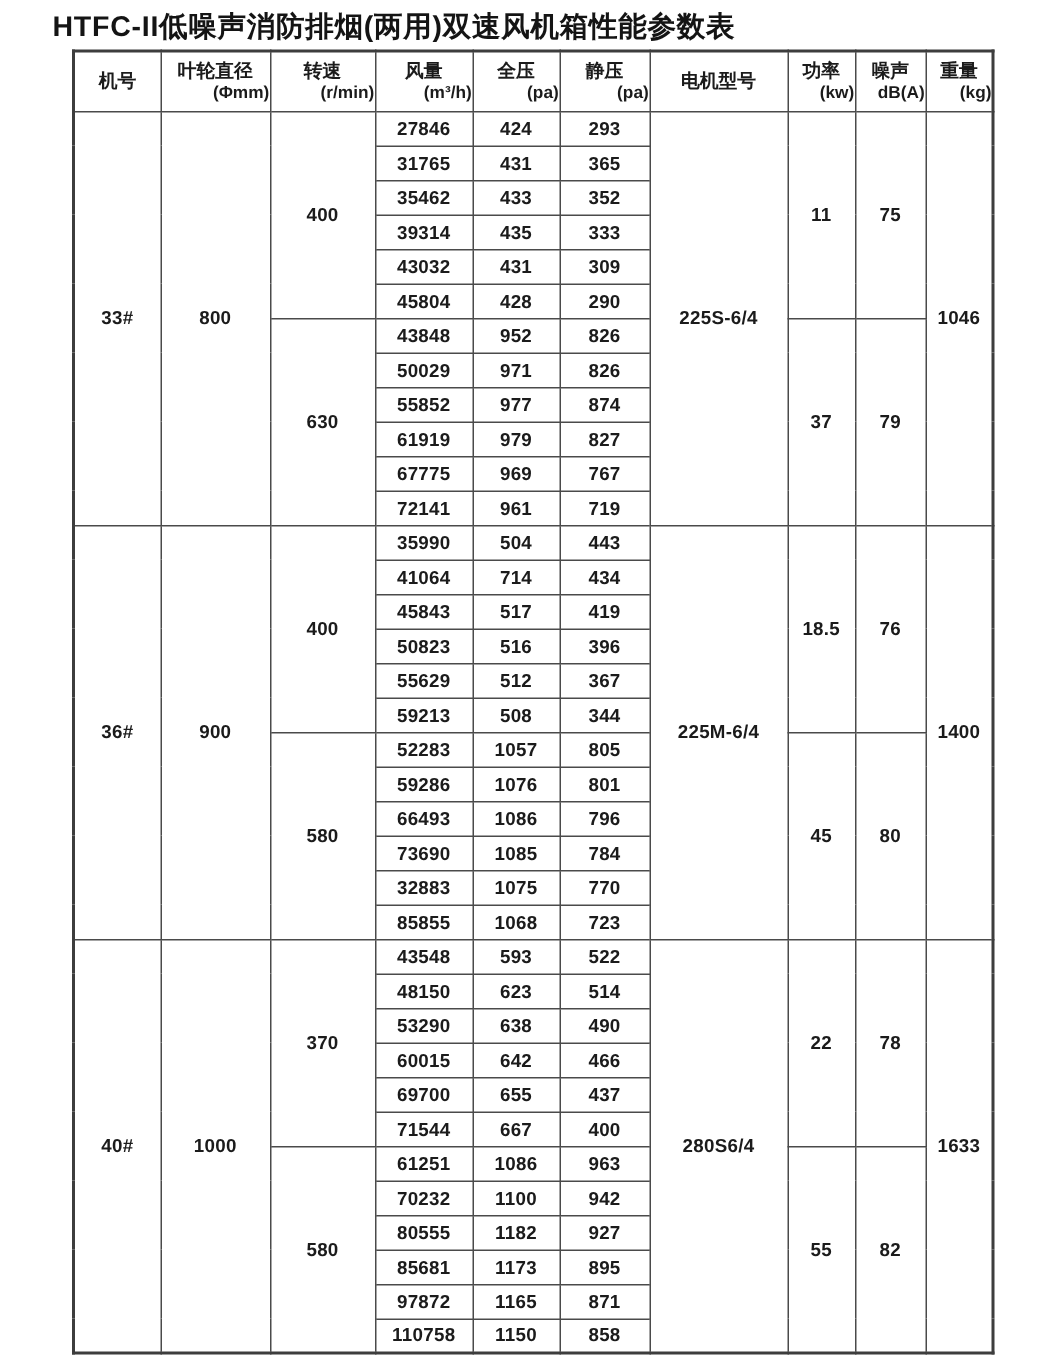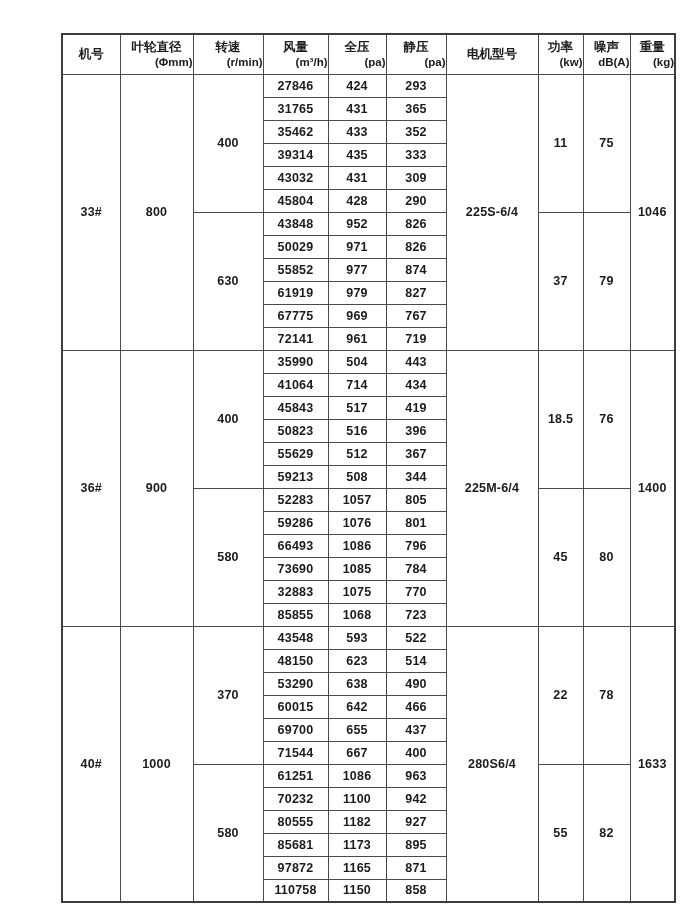--- a/index.html
+++ b/index.html
@@ -12,21 +12,21 @@
   }
   .page { position: relative; width: 700px; height: 914px; background: #fff; }
 
   .title {
     position: absolute; left: 35px; top: 5px;
     font-size: 19px; font-weight: bold; letter-spacing: 0.5px;
     color: #141414; white-space: nowrap;
   }
 
   table.spec {
-    position: absolute; left: 61px; top: 33px;
+    position: absolute; left: 48px; top: 33px;
     width: 613px;
     border-collapse: collapse; table-layout: fixed;
     border: 2px solid #3d3d3d;
     padding-left: 12px;
   }
   .c-model  { width: 58px; }
   .c-diam   { width: 73px; }
   .c-speed  { width: 70px; }
   .c-flow   { width: 65px; }
   .c-tp     { width: 58px; }
@@ -44,20 +44,21 @@
   }
   table.spec thead th { height: 40px; font-size: 12.5px; line-height: 1.3; }
   table.spec thead th .hl2 { font-size: 11.5px; text-align: right; }
   table.spec tbody td { height: 23px; font-size: 12.5px; letter-spacing: 0.2px; }
   tr.section-start td { border-top: 1px solid #8b5cf6; }
 </style>
 </head>
 <body>
 
 <div class="page">
+  <div class="title">HTFC-II低噪声消防排烟(两用)双速风机箱性能参数表</div>
   <table class="spec">
     <colgroup>
       <col class="c-model">
         <col class="c-diam">
         <col class="c-speed">
         <col class="c-flow">
         <col class="c-tp">
       <col class="c-sp">
         <col class="c-motor">
         <col class="c-power">

